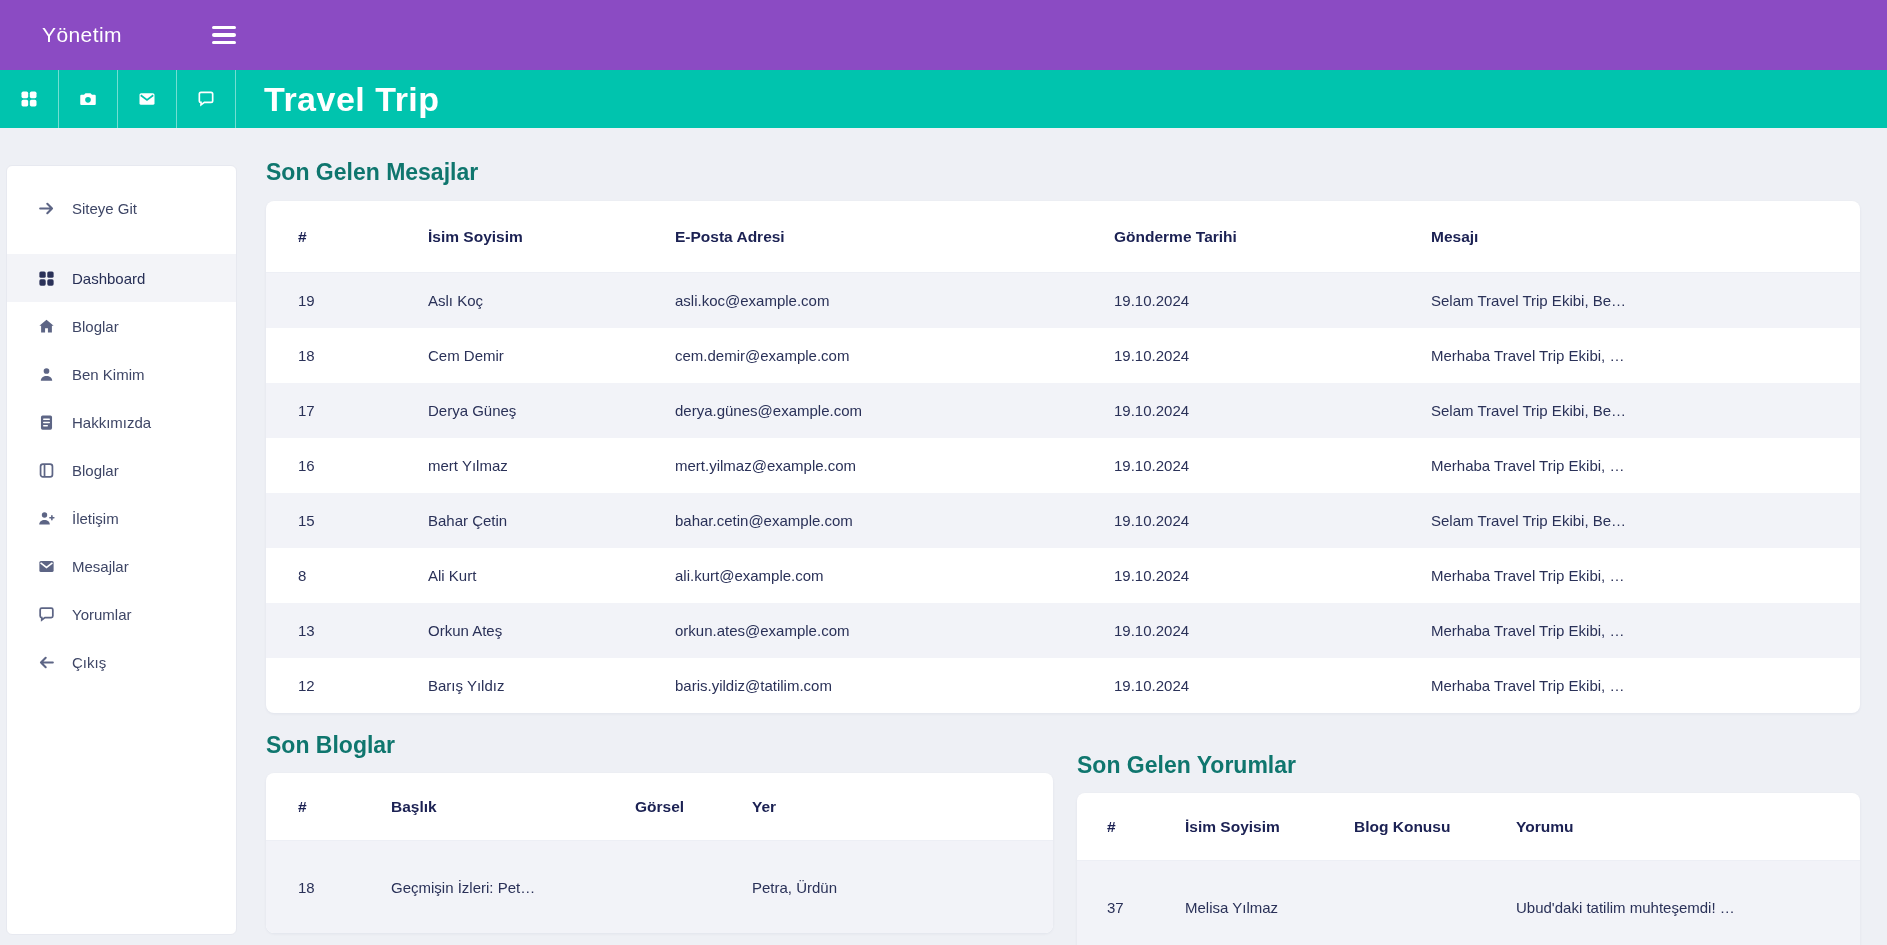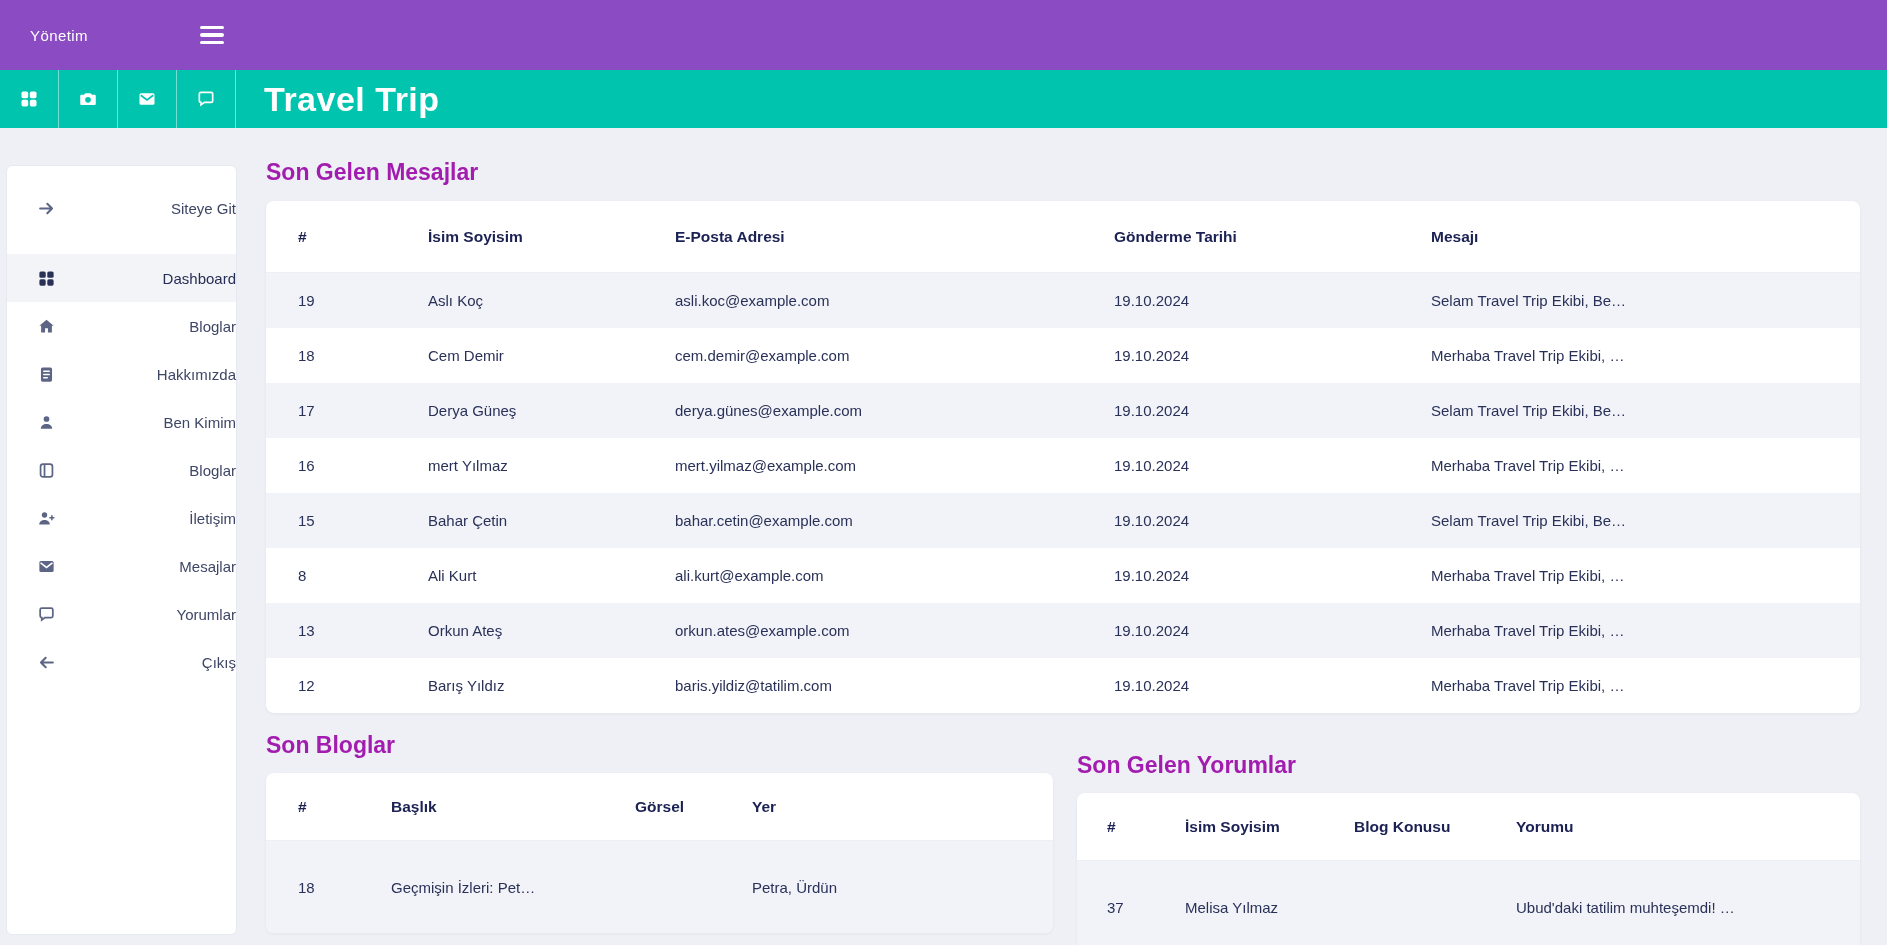--- a/index.html
+++ b/index.html
@@ -5,42 +5,42 @@
   * { box-sizing: border-box; }
   html,body { margin:0; padding:0; }
   body {
     width:1887px; height:945px; overflow:hidden;
     background:#eef0f5;
     font-family:"Liberation Sans","DejaVu Sans",sans-serif;
     color:#2a3158;
   }
   
   .topbar { height:70px; background:#8b4bc3; display:flex; align-items:center; color:#fff; }
-  .brand { font-size:15px; letter-spacing:.4px; margin-left:30px; width:170px; font-weight:500; }
+  .brand { font-size:21px; letter-spacing:.4px; margin-left:42px; width:170px; font-weight:500; }
   .hamburger { width:24px; cursor:pointer; display:flex; flex-direction:column; gap:4px; }
   .hamburger span { display:block; height:3.5px; border-radius:2px; background:#fff; }
   
   .iconbar { height:58px; background:#00c4ae; display:flex; color:#fff; }
   .icon-cell { width:59px; display:flex; align-items:center; justify-content:center;
                border-right:1px solid rgba(255,255,255,.45); cursor:pointer; }
   .icon-cell svg { width:20px; height:20px; }
   .bar-title { font-size:34px; font-weight:700; letter-spacing:.5px; margin-left:28px; align-self:center; }
   
   .layout { display:flex; height:817px; }
   .sidebar { width:231px; min-width:231px; margin:37px 0 0 6px; height:770px;
              background:#fff; border:1px solid #e7e9f0; border-radius:6px; padding-top:18px; }
   .side-item { height:48px; display:flex; align-items:center; gap:16px; padding-left:30px;
-               font-size:15px; color:#3e4666; cursor:pointer;justify-content:space-between; }
+               font-size:15px; color:#3e4666; cursor:pointer; }
   .side-item .icn { width:19px; height:19px; color:#5d6585; flex:0 0 19px; display:flex; }
   .side-item .icn svg { width:19px; height:19px; }
   .side-item.first { margin-bottom:22px; }
   .side-item.active { background:#f3f4f8; color:#262e55; }
   .side-item.active .icn { color:#2a3158; }
   .main { flex:1; padding:0 27px 0 29px; }
-  .section-title { font-size:23px; font-weight:700; color:#a21caf; line-height:28px; margin:30px 0 15px 0; }
+  .section-title { font-size:23px; font-weight:700; color:#0f766e; line-height:28px; margin:30px 0 15px 0; }
   .card { background:#fff; border-radius:8px; box-shadow:0 1px 3px rgba(25,35,80,.06); overflow:hidden; }
   
   .t-head, .t-row { display:grid; align-items:center; padding-left:32px; }
   .msg .t-head, .msg .t-row { grid-template-columns:130px 247px 439px 317px 1fr; }
   .t-head { height:72px; font-size:15.5px; font-weight:700; color:#1b2153; border-bottom:1px solid #edeff5; }
   .t-row { height:55px; font-size:15px; color:#2a3158; }
   .t-row.striped { background:#f2f3f8; }
   
   .bottom { display:flex; gap:24px; }
   .half { width:787px; }
@@ -129,35 +129,35 @@
     <div class="side-item">
       <span class="icn">
           <svg viewBox="0 0 24 24" fill="currentColor">
             <path d="M12 3.5 21 11h-2.2v8.5h-5v-5.3H10.2v5.3h-5V11H3z"></path>
           </svg>
         </span>
       <span>Bloglar</span>
     </div>
     <div class="side-item">
       <span class="icn">
+          <svg viewBox="0 0 24 24" fill="currentColor">
+            <circle cx="12" cy="7.6" r="3.6"></circle>
+            <path d="M4.8 20c0-4 3.2-6.2 7.2-6.2S19.2 16 19.2 20z"></path>
+          </svg>
+        </span>
+      <span>Ben Kimim</span>
+    </div>
+    <div class="side-item">
+      <span class="icn">
           <svg viewBox="0 0 24 24">
             <rect x="5" y="3" width="14" height="18" rx="2" fill="currentColor"></rect>
             <path d="M8.5 8h7M8.5 12h7M8.5 16h4.5" stroke="#fff" stroke-width="1.8" stroke-linecap="round"></path>
           </svg>
         </span>
       <span>Hakkımızda</span>
-    </div>
-    <div class="side-item">
-      <span class="icn">
-          <svg viewBox="0 0 24 24" fill="currentColor">
-            <circle cx="12" cy="7.6" r="3.6"></circle>
-            <path d="M4.8 20c0-4 3.2-6.2 7.2-6.2S19.2 16 19.2 20z"></path>
-          </svg>
-        </span>
-      <span>Ben Kimim</span>
     </div>
     <div class="side-item">
       <span class="icn">
           <svg viewBox="0 0 24 24" fill="none" stroke="currentColor" stroke-width="2.2">
             <rect x="4.5" y="4" width="15" height="16" rx="3"></rect>
             <path d="M9.5 4v16"></path>
           </svg>
         </span>
       <span>Bloglar</span>
     </div>

